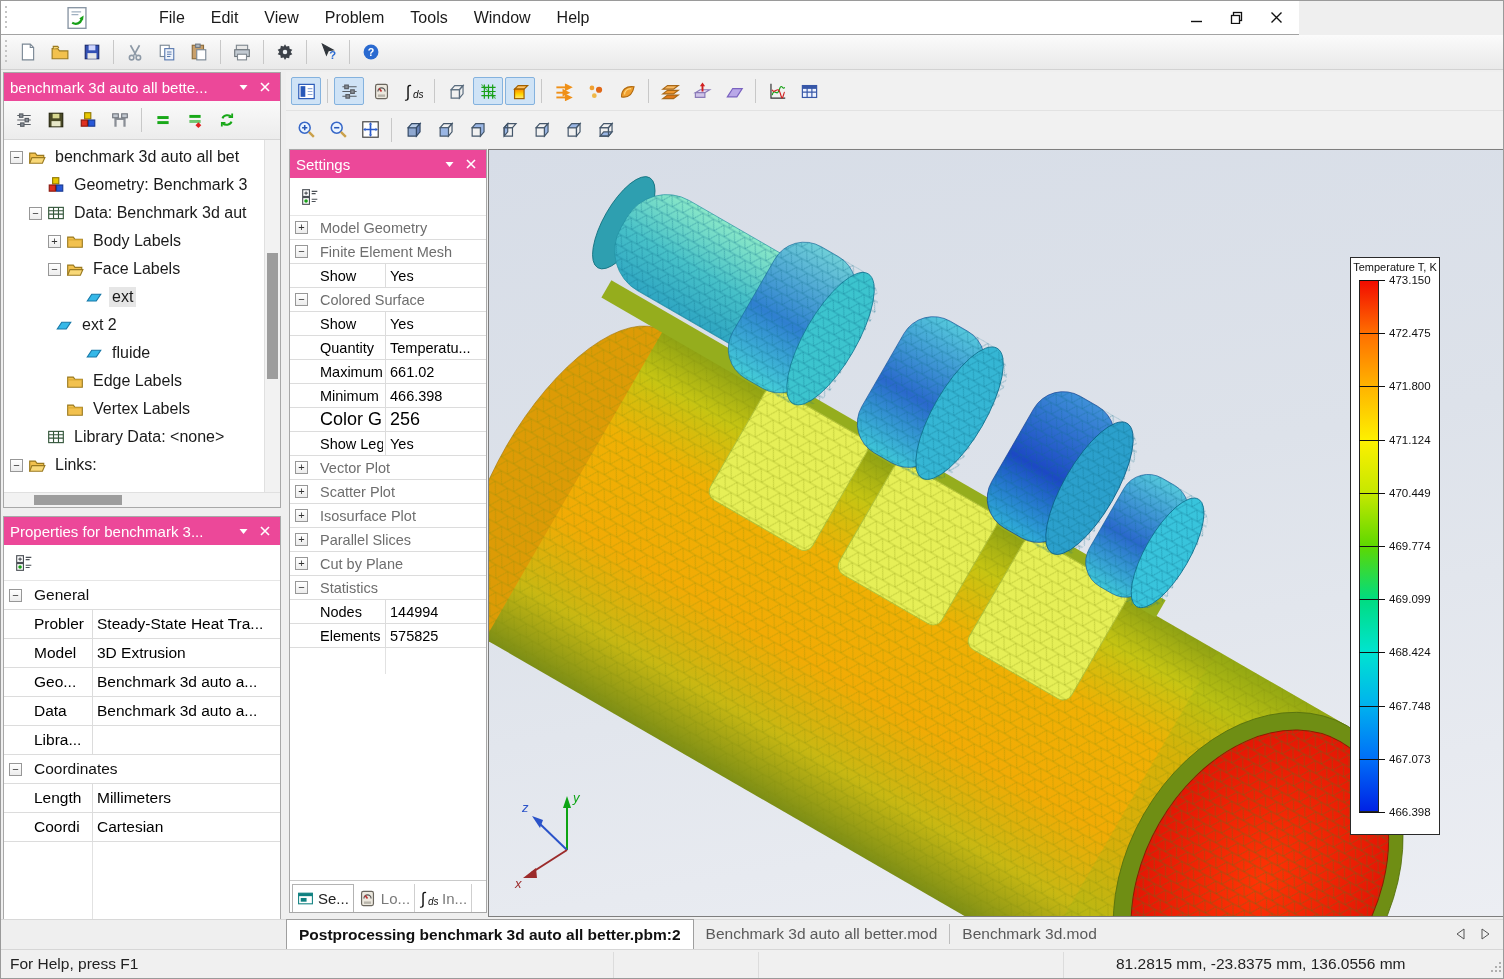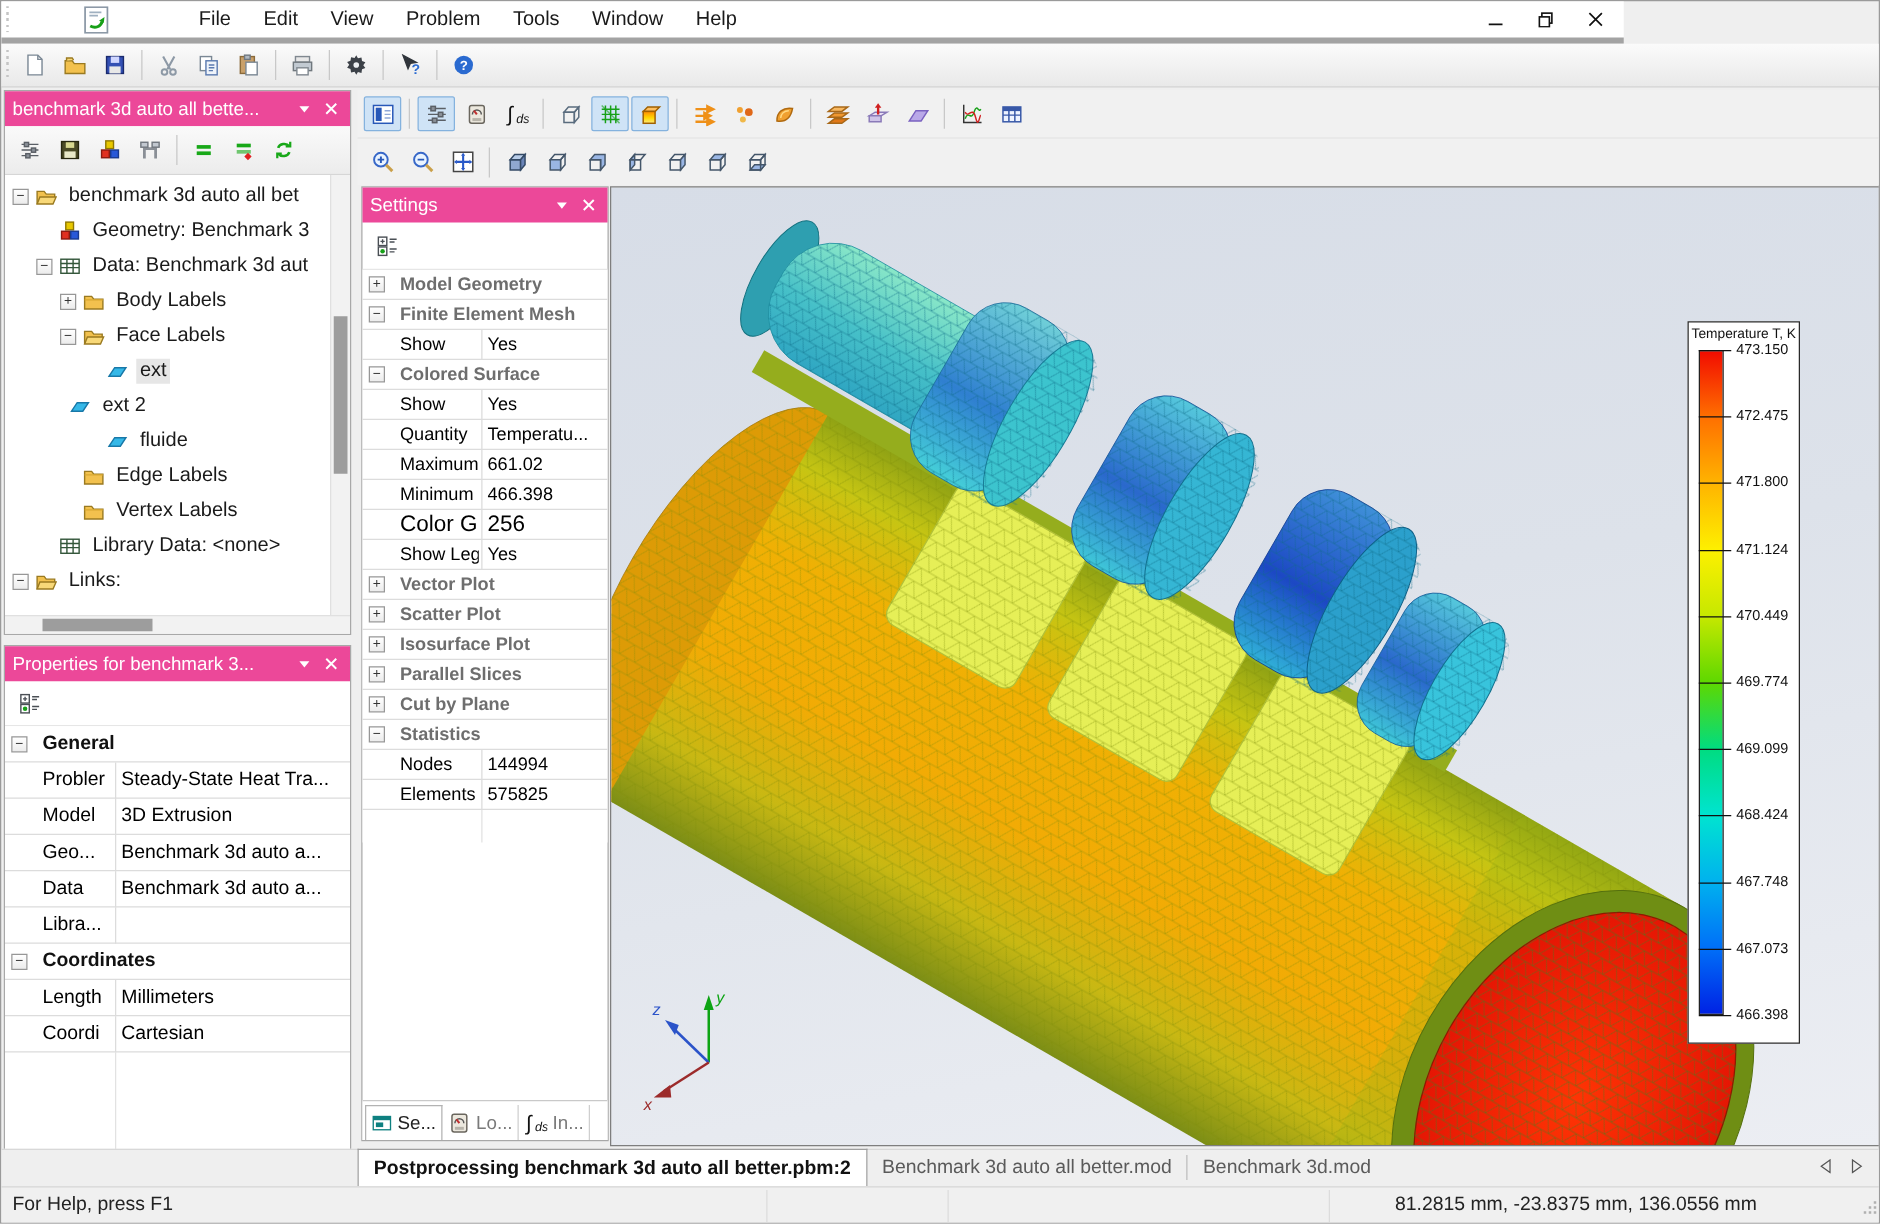--- a/index.html
+++ b/index.html
@@ -1,21 +1,21 @@
 <!DOCTYPE html>
 <html><head>
 <meta charset="utf-8">
 <style>
   html,body{margin:0;padding:0;background:#d6d6d6;}
   *{box-sizing:border-box;font-family:"Liberation Sans",sans-serif;}
   #app{position:relative;width:1504px;height:979px;background:#efefef;overflow:hidden;border:1px solid #9a9a9a;}
   .ic{display:inline-flex;align-items:center;justify-content:center;}
   .ic svg{display:block;}
   
-  .menubar{position:absolute;left:0;top:0;width:1298px;height:34px;background:#ffffff;display:flex;align-items:center;border-bottom:5px solid #a3a3a3;gap:48px;}
+  .menubar{position:absolute;left:0;top:0;width:1298px;height:34px;background:#ffffff;display:flex;align-items:center;border-bottom:1px solid #a3a3a3;gap:48px;}
   .grip{width:5px;height:70%;margin-left:2px;background-image:repeating-linear-gradient(#c4c4c4 0 2px,transparent 2px 5px);background-size:2px 100%;background-repeat:no-repeat;background-position:center;}
   .appicon{width:26px;height:26px;margin:0 8px 0 8px;display:flex;align-items:center;justify-content:center;}
   .menu-item{padding:6px 13px;font-size:16px;color:#1a1a1a;cursor:default;}
   .wincontrols{margin-left:auto;display:flex;align-items:center;gap:26px;padding-right:16px;}
   .winbtn{width:14px;height:14px;display:flex;align-items:center;justify-content:center;}
   
   .maintoolbar{position:absolute;left:0;top:34px;width:1504px;height:35px;background:linear-gradient(#fbfbfb,#e9e9e9);border-bottom:1px solid #d2d2d2;display:flex;align-items:center;}
   .tbtn{width:30px;height:28px;display:flex;align-items:center;justify-content:center;border:1px solid transparent;border-radius:2px;margin:0 1px;}
   .tbtn.pressed{background:#cfe3f6;border-color:#84b2de;}
   .sep{width:1px;height:24px;background:#c8c8c8;margin:0 5px;}
@@ -38,21 +38,21 @@
   .vscroll{position:absolute;right:0;top:0;bottom:0;width:16px;background:#f2f2f2;border-left:1px solid #e0e0e0;}
   .vscroll .thumb{position:absolute;left:2px;right:2px;top:32%;height:36%;background:#9d9d9d;}
   .hscroll{height:15px;background:#f2f2f2;position:relative;border-top:1px solid #e0e0e0;}
   .hscroll .thumb{position:absolute;top:2px;bottom:2px;left:30px;width:88px;background:#9d9d9d;}
   
   .grid{position:relative;background:#fff;}
   .grow{position:relative;display:flex;align-items:center;border-bottom:1px solid #dcdcdc;}
   .grow .gexp{position:absolute;left:5px;}
   .grow .glabel{position:absolute;left:30px;right:0;white-space:nowrap;overflow:hidden;}
   .grow .gvalue{position:absolute;white-space:nowrap;overflow:hidden;}
-  .gsec{font-weight:bold;}
+  .gsec{font-weight:normal;}
   
   
   .vtoolbar{position:absolute;background:#f1f1f1;display:flex;align-items:center;padding-left:4px;}
   
   .stabs{position:absolute;left:0;right:0;bottom:0;height:32px;border-top:1px solid #c9c9c9;display:flex;align-items:flex-end;background:#fff;padding-left:2px;}
   .stab{display:flex;align-items:center;gap:4px;font-size:15px;color:#7a7a7a;padding:4px 4px;height:28px;border-right:1px solid #cfcfcf;}
   .stab.active{border:1px solid #b3b3b3;border-bottom:none;background:#fff;color:#222;border-right:1px solid #b3b3b3;}
   
   .viewport{position:absolute;border:1px solid #7e7e7e;background:linear-gradient(170deg,#d7dde7 0%,#dde2ea 45%,#eceef3 100%);overflow:hidden;}
   .legend{position:absolute;width:90px;height:578px;background:#fff;border:1px solid #2a2a2a;font-size:11px;}

